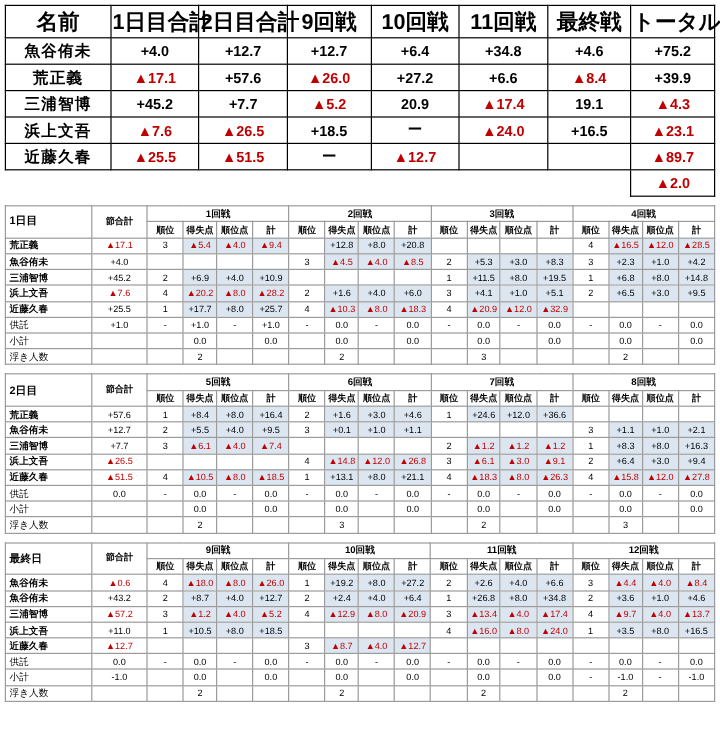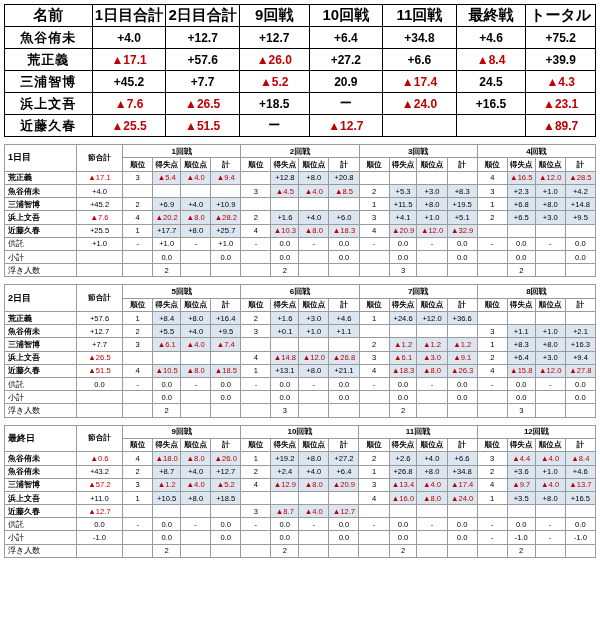--- a/index.html
+++ b/index.html
@@ -18,21 +18,21 @@
   .top{width:592px;margin:4px 4px 0 4px;table-layout:fixed;}
   .top th,.top td{
     border:1px solid #000;
     text-align:center;
     vertical-align:middle;
     height:19px;
     font-size:12px;
     font-weight:bold;
     white-space:nowrap;
   }
-  .top th{font-size:15px;}
+  .top th{font-size:18px;}
   .top td.name{font-size:13px;letter-spacing:1px;}
   .top .tot{font-size:12px;}
   .neg{color:#c00000;}
   .top .blank{border:none;}
 
   
   .block{margin:7px 4px 0 4px;border-radius:12px;}
   .det{width:592px;table-layout:fixed;font-size:7.3px;}
   .det th,.det td{
     border:1px solid #9b9b9b;
@@ -96,21 +96,21 @@
         <td class="neg">▲8.4</td>
         <td class="tot">+39.9</td>
       </tr>
       <tr>
         <td class="name">三浦智博</td>
         <td>+45.2</td>
         <td>+7.7</td>
         <td class="neg">▲5.2</td>
         <td>20.9</td>
         <td class="neg">▲17.4</td>
-        <td>24.5</td>
+        <td>19.1</td>
         <td class="tot neg">▲4.3</td>
       </tr>
       <tr>
         <td class="name">浜上文吾</td>
         <td class="neg">▲7.6</td>
         <td class="neg">▲26.5</td>
         <td>+18.5</td>
         <td>ー</td>
         <td class="neg">▲24.0</td>
         <td>+16.5</td>
@@ -119,20 +119,30 @@
       <tr>
         <td class="name">近藤久春</td>
         <td class="neg">▲25.5</td>
         <td class="neg">▲51.5</td>
         <td>ー</td>
         <td class="neg">▲12.7</td>
         <td></td>
         <td></td>
         <td class="tot neg">▲89.7</td>
       </tr>
+      <tr>
+        <td class="blank"></td>
+        <td class="blank"></td>
+        <td class="blank"></td>
+        <td class="blank"></td>
+        <td class="blank"></td>
+        <td class="blank"></td>
+        <td class="blank"></td>
+        <td class="tot neg">▲2.0</td>
+      </tr>
     </tbody>
   </table>
 
   <div id="blocks-host">
       <div class="block">
         <table class="det">
           <colgroup>
             <col style="width:62px">
             <col style="width:40px">
             <col style="width:26px">

